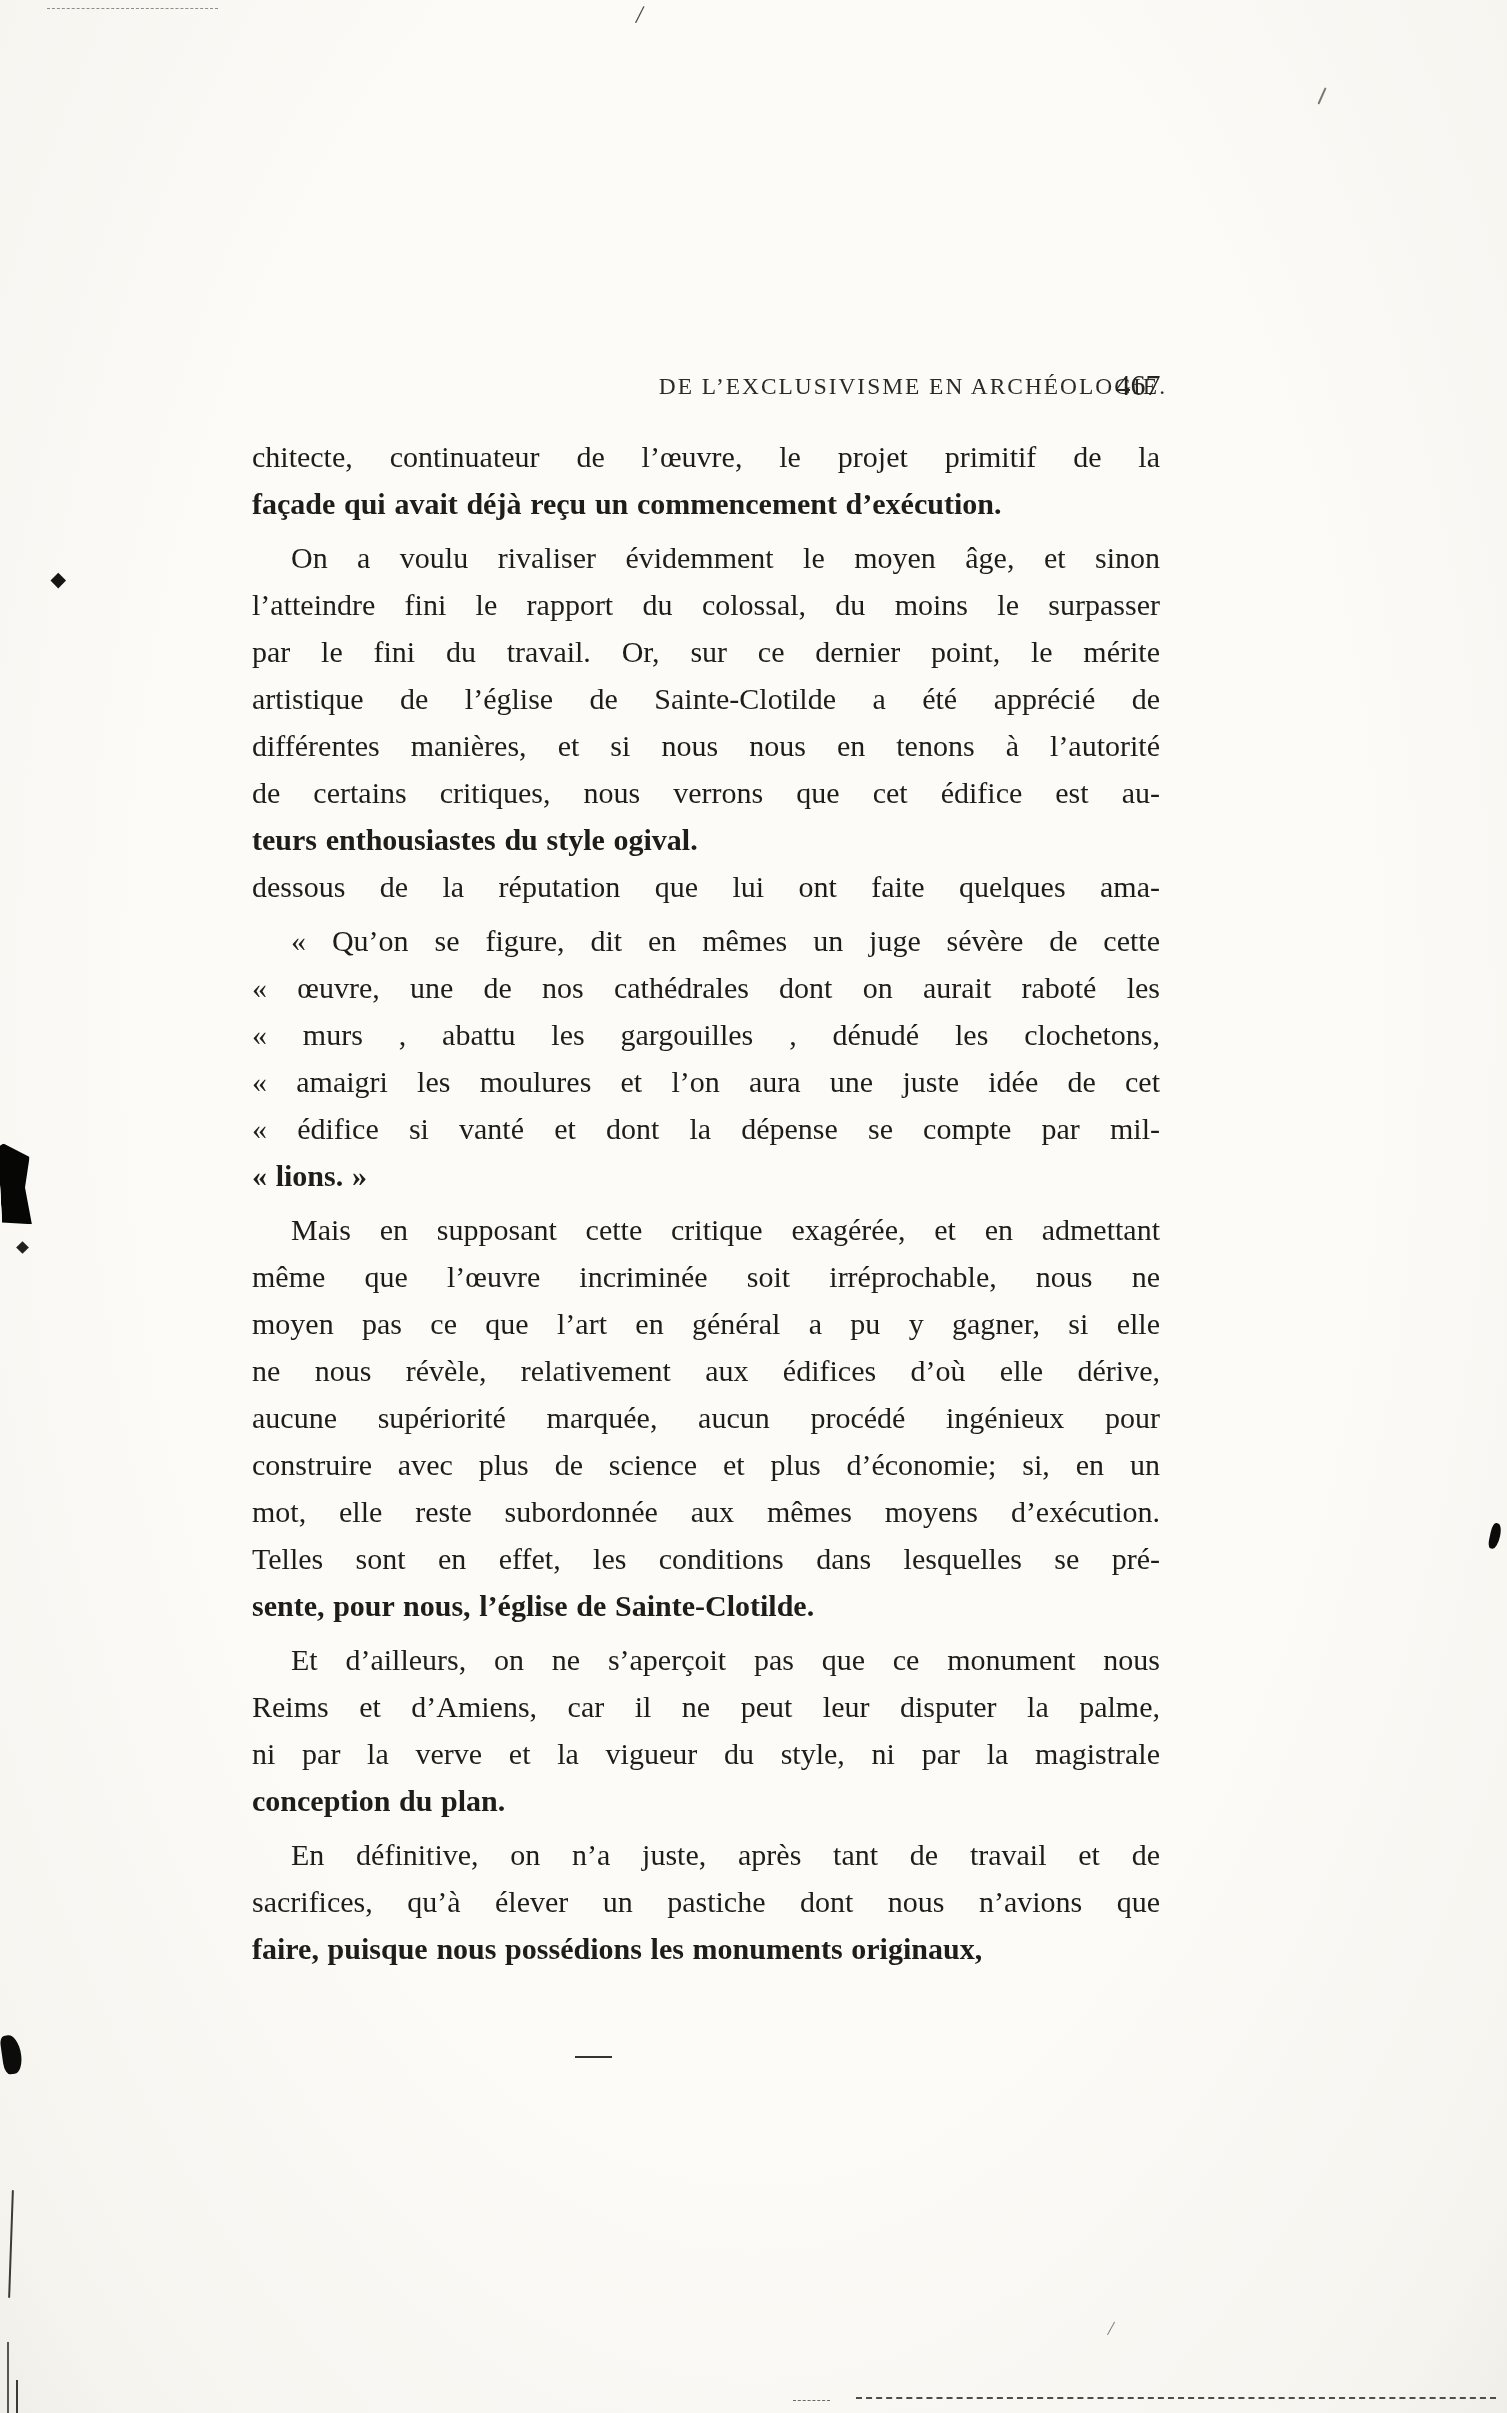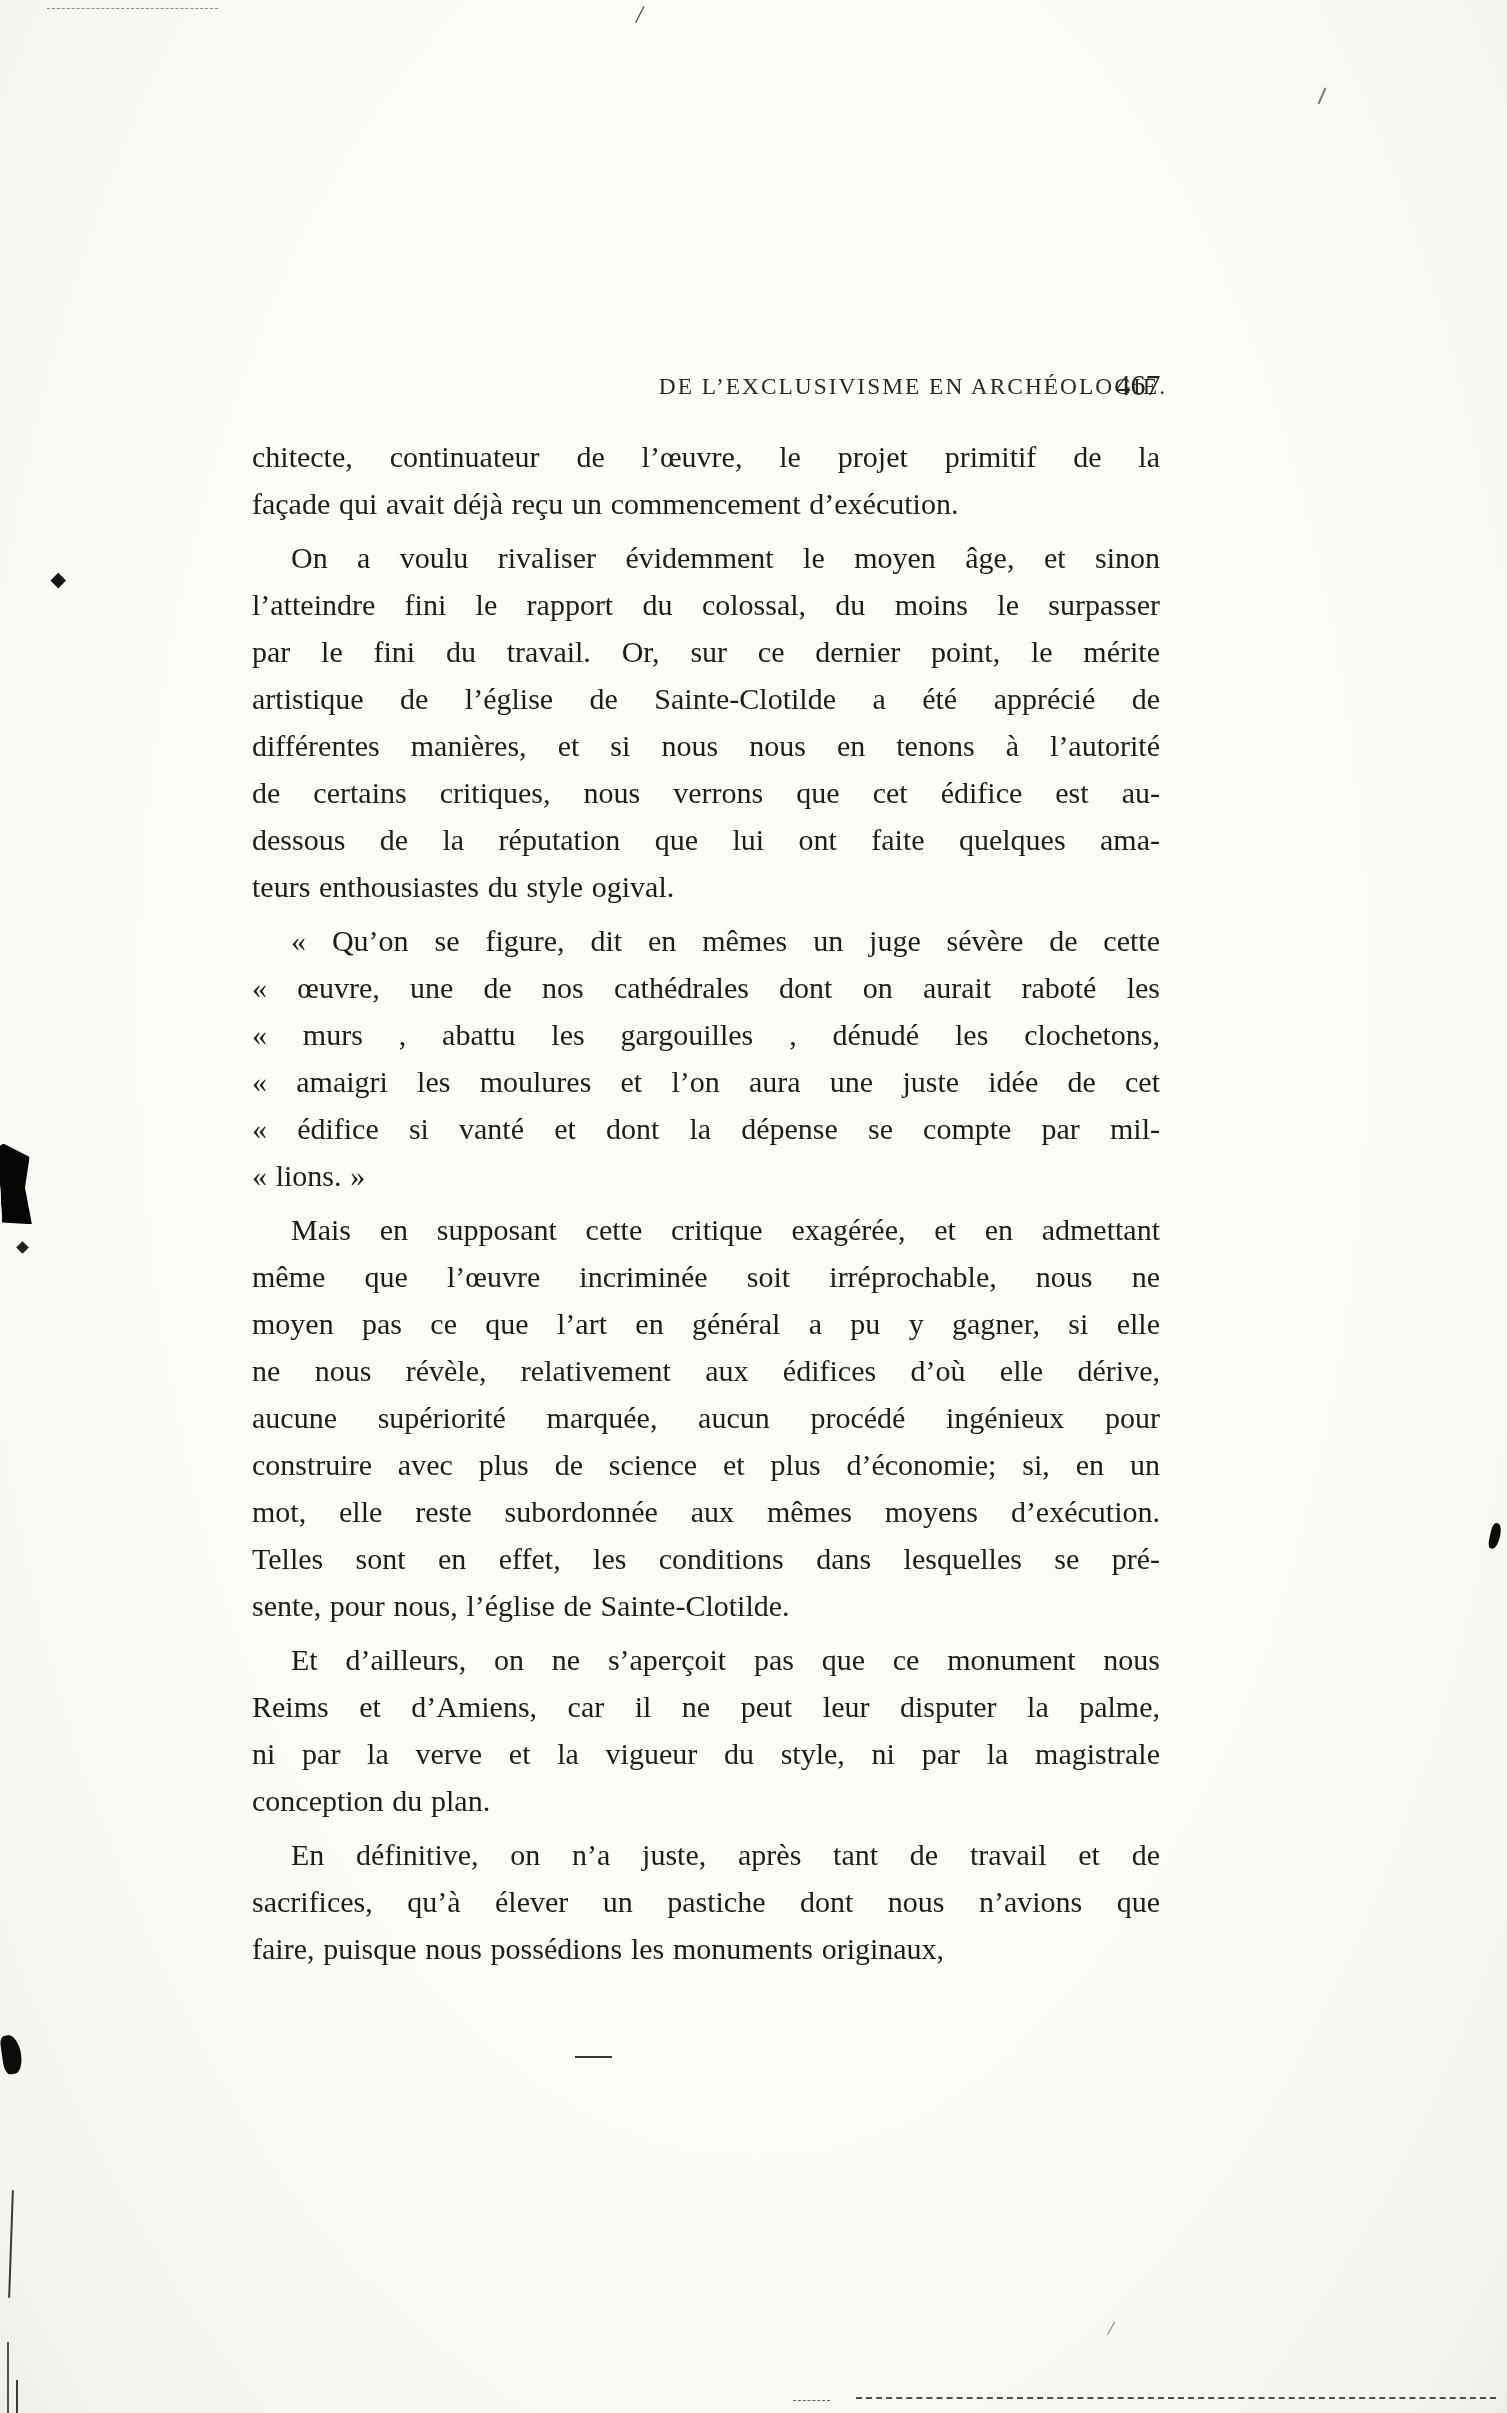--- a/index.html
+++ b/index.html
@@ -48,20 +48,21 @@
   }
   .paragraph { margin: 7px; }
   .line {
     text-align: justify;
     text-align-last: justify;
     -moz-text-align-last: justify;
     white-space: normal;
   }
   .line.last {
     text-align-last: left;
+    font-weight: bold;
     -moz-text-align-last: left;
   }
   .line.indent { text-indent: 39px; }
 
   
   .mark { position: absolute; pointer-events: none; }
   .dash-tl {
     left: 47px; top: 8px; width: 171px; height: 0;
     border-top: 1.6px dashed #8e8d89;
   }
@@ -163,22 +164,22 @@
           <div class="line">chitecte, continuateur de l’œuvre, le projet primitif de la</div>
           <div class="line last">façade qui avait déjà reçu un commencement d’exécution.</div>
         </div>
         <div class="paragraph">
           <div class="line indent">On a voulu rivaliser évidemment le moyen âge, et sinon</div>
           <div class="line">l’atteindre fini le rapport du colossal, du moins le surpasser</div>
           <div class="line">par le fini du travail. Or, sur ce dernier point, le mérite</div>
           <div class="line">artistique de l’église de Sainte-Clotilde a été apprécié de</div>
           <div class="line">différentes manières, et si nous nous en tenons à l’autorité</div>
           <div class="line">de certains critiques, nous verrons que cet édifice est au-</div>
+          <div class="line last">teurs enthousiastes du style ogival.</div>
           <div class="line">dessous de la réputation que lui ont faite quelques ama-</div>
-          <div class="line last">teurs enthousiastes du style ogival.</div>
         </div>
         <div class="paragraph">
           <div class="line indent">« Qu’on se figure, dit en mêmes un juge sévère de cette</div>
           <div class="line">« œuvre, une de nos cathédrales dont on aurait raboté les</div>
           <div class="line">« murs , abattu les gargouilles , dénudé les clochetons,</div>
           <div class="line">« amaigri les moulures et l’on aura une juste idée de cet</div>
           <div class="line">« édifice si vanté et dont la dépense se compte par mil-</div>
           <div class="line last">« lions. »</div>
         </div>
         <div class="paragraph">

